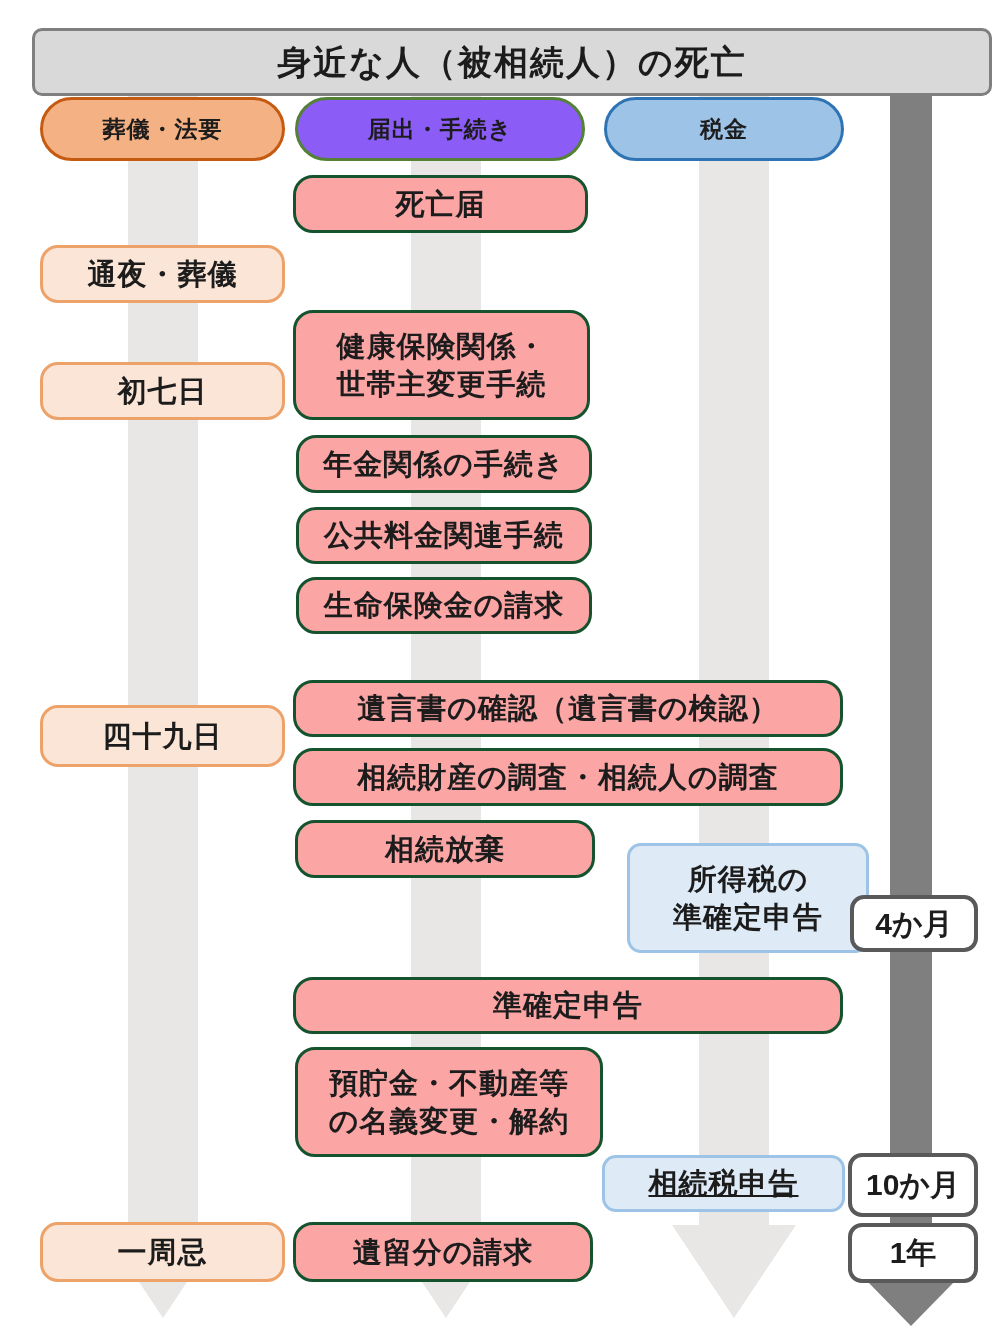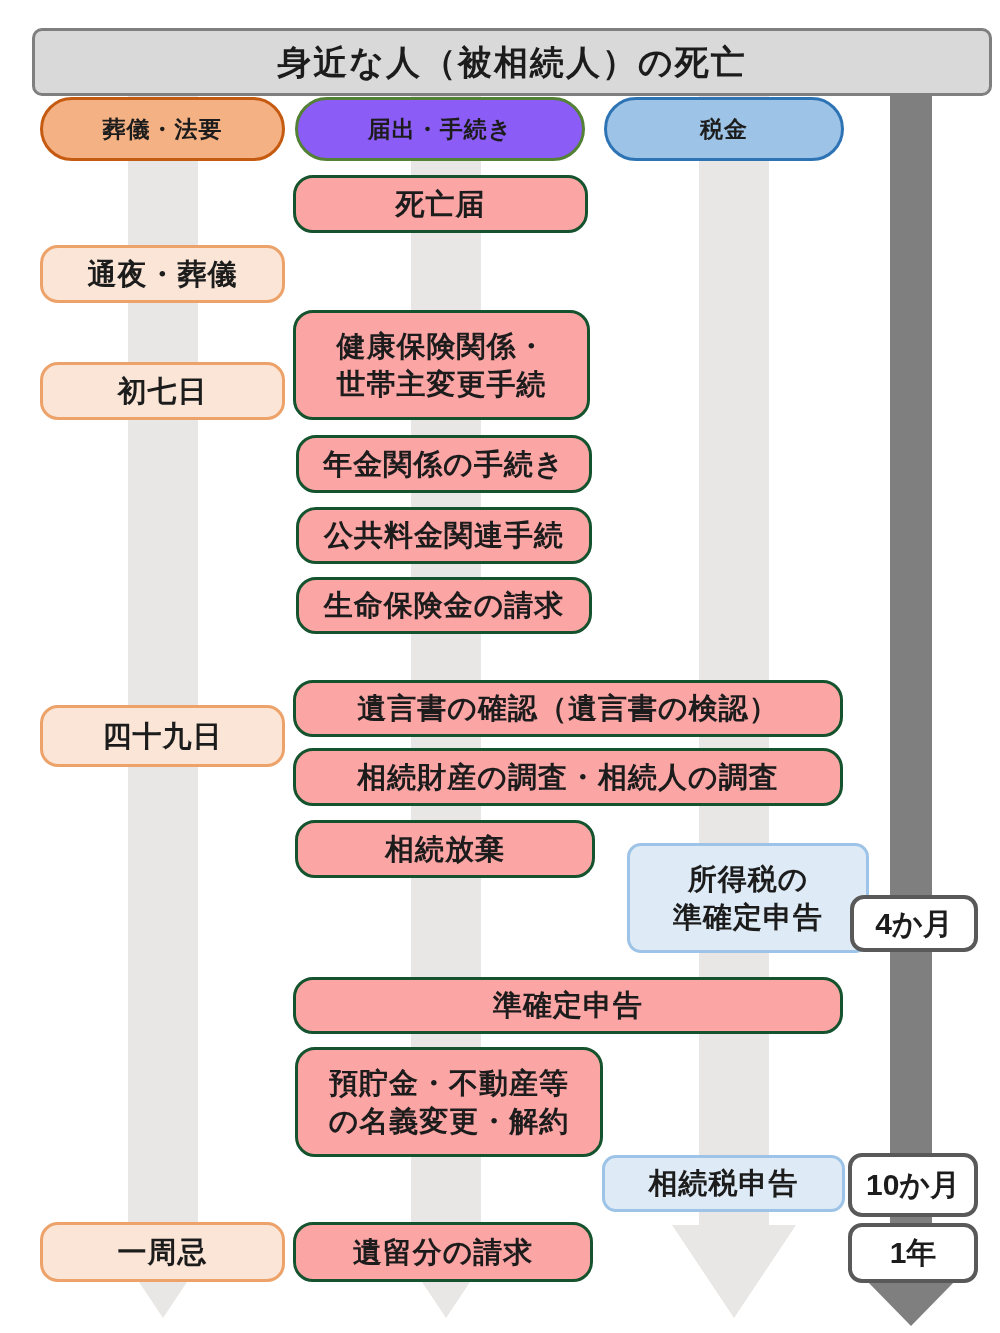--- a/index.html
+++ b/index.html
@@ -74,19 +74,19 @@
   <div class="node box-procedures" style="left:293px;top:680px;width:550px;height:57px;">遺言書の確認（遺言書の検認）</div>
   <div class="node box-procedures" style="left:293px;top:748px;width:550px;height:58px;">相続財産の調査・相続人の調査</div>
   <div class="node box-procedures" style="left:295px;top:820px;width:300px;height:58px;">相続放棄</div>
   <div class="node box-procedures" style="left:293px;top:977px;width:550px;height:57px;">準確定申告</div>
   <div class="node box-procedures" style="left:295px;top:1047px;width:308px;height:110px;">預貯金・不動産等
 の名義変更・解約</div>
   <div class="node box-procedures" style="left:293px;top:1222px;width:300px;height:60px;">遺留分の請求</div>
 
   <div class="node box-tax" style="left:603px;top:843px;width:242px;height:110px;margin-left:24px;">所得税の
 準確定申告</div>
-  <div class="node box-tax" style="left:602px;top:1155px;width:243px;height:57px;">相続税申告</div>
+  <div class="node box-tax" style="left:602px;top:1155px;width:243px;height:57px;text-decoration:underline;">相続税申告</div>
 
   <div class="node milestone" style="left:850px;top:895px;width:128px;height:57px;">4か月</div>
   <div class="node milestone" style="left:848px;top:1153px;width:130px;height:64px;">10か月</div>
   <div class="node milestone" style="left:848px;top:1223px;width:130px;height:60px;">1年</div>
 
 </div>
 
 </body></html>

